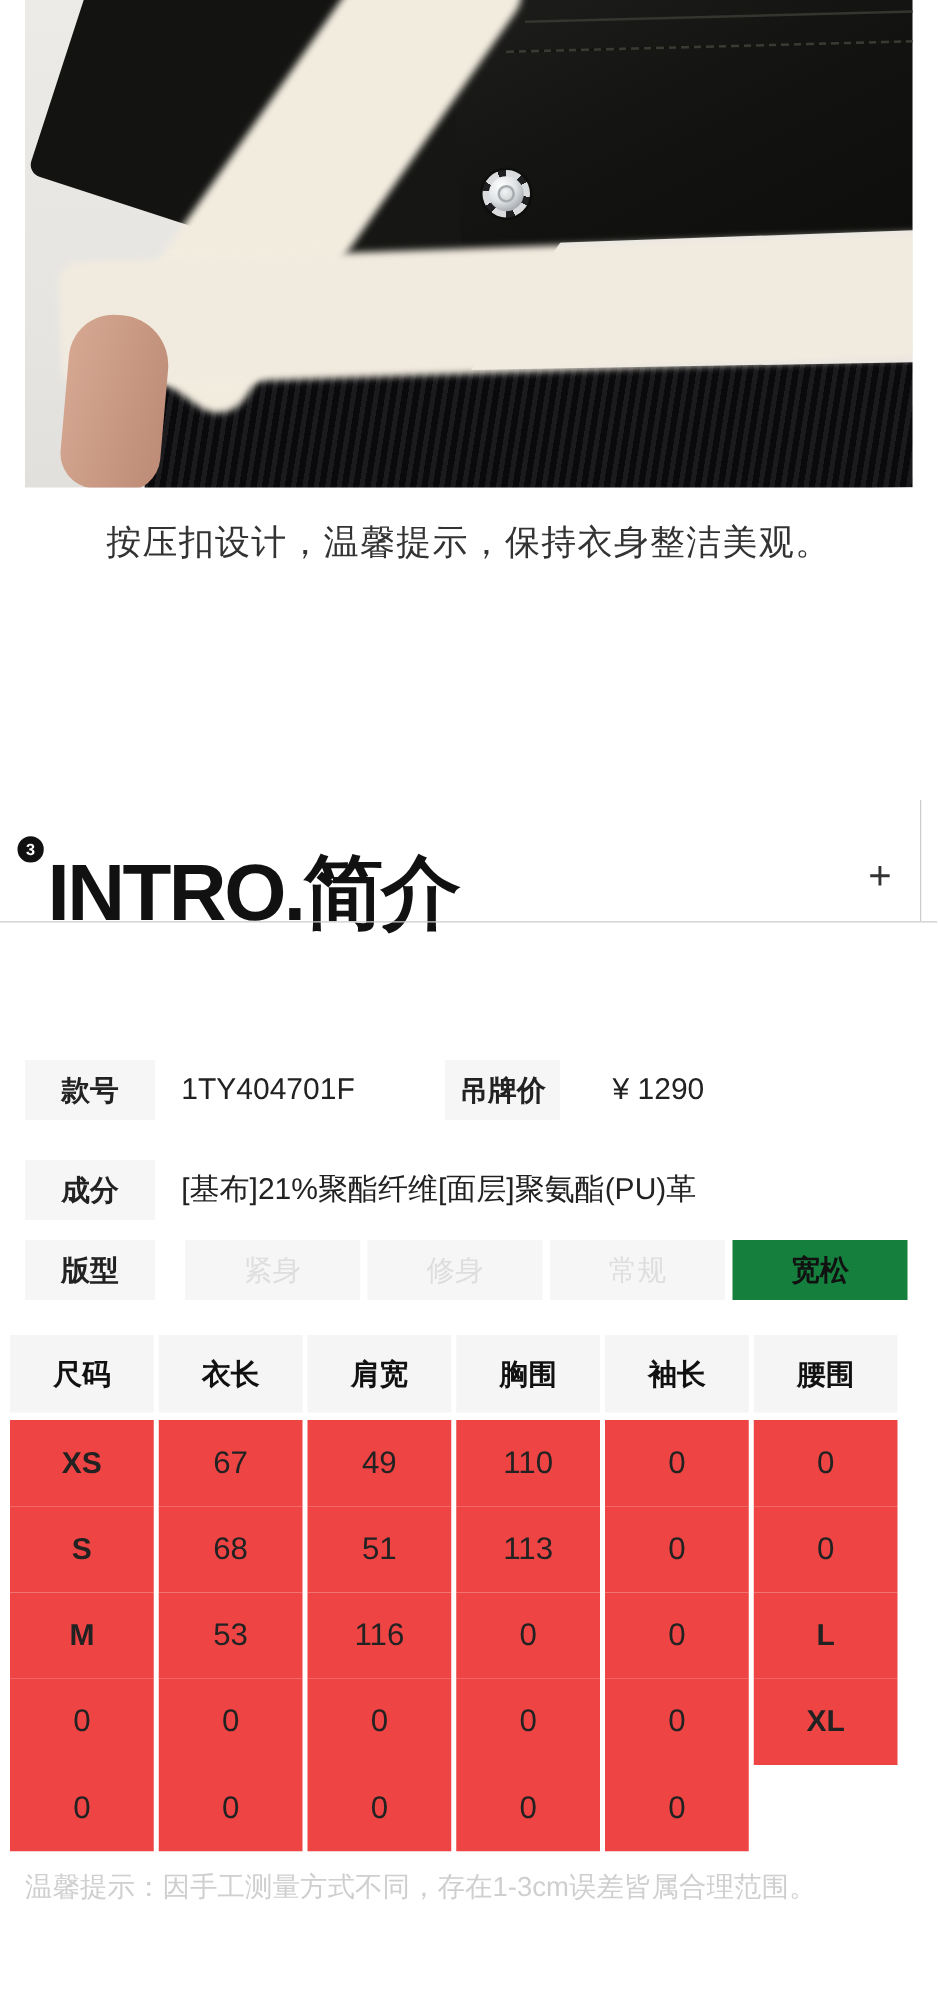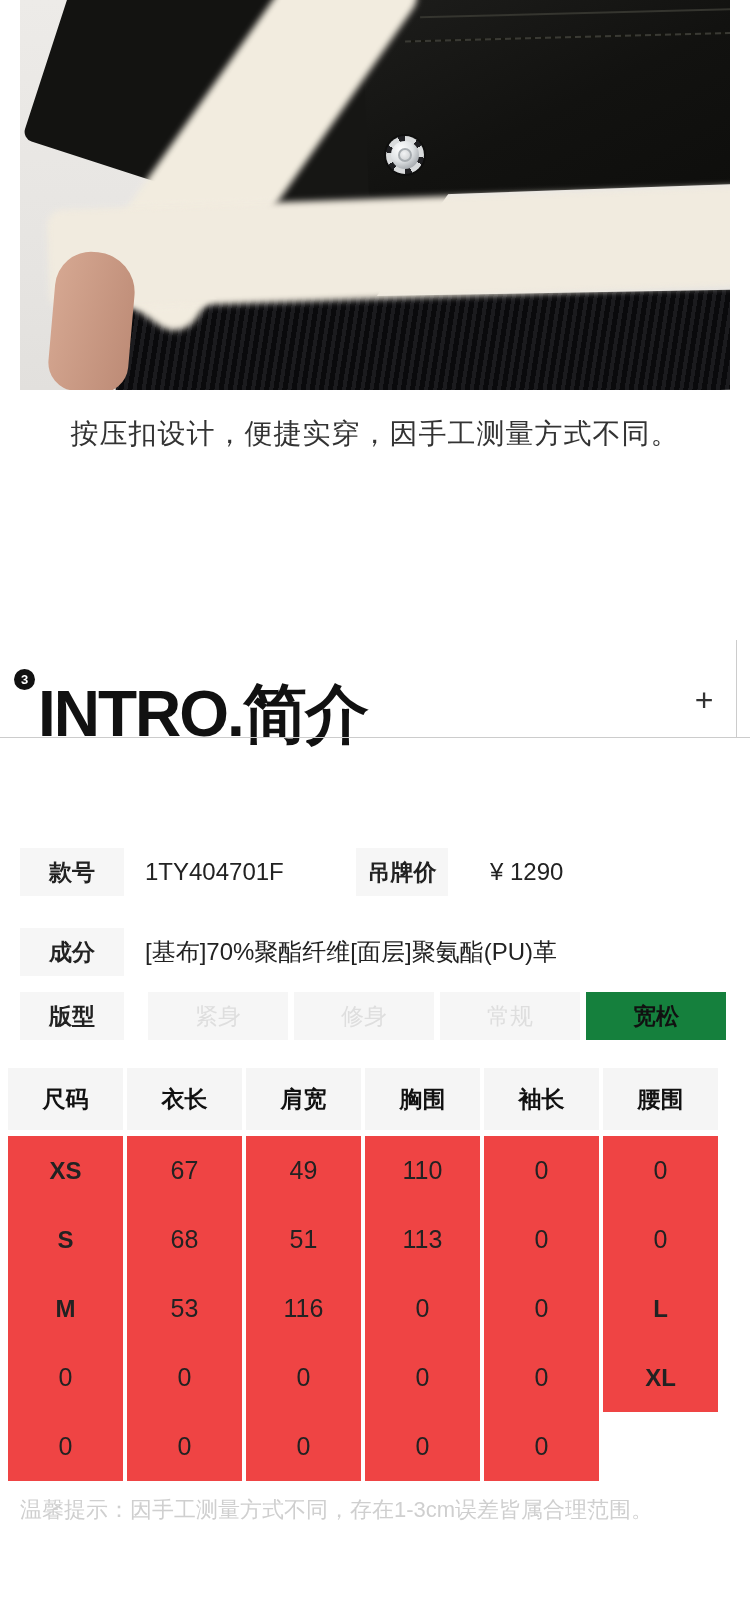--- a/index.html
+++ b/index.html
@@ -101,35 +101,35 @@
     <div class="shape ph-panel"></div>
     <div class="shape ph-seam1"></div>
     <div class="shape ph-seam2"></div>
     <div class="shape ph-knit"></div>
     <div class="shape ph-fur-front"></div>
     <div class="shape ph-fur-hem"></div>
     <div class="shape ph-hand"></div>
     <div class="shape ph-snap"></div>
   </div>
 
-  <div class="abs caption">按压扣设计，便捷实穿，因手工测量方式不同。</div>
+  <div class="abs caption">按压扣设计，温馨提示，保持衣身整洁美观。</div>
 
   <div class="abs intro-badge">3</div>
   <div class="abs intro-title"><span>INTRO.</span><span>简介</span></div>
   <div class="abs intro-plus">+</div>
   <div class="abs v-tick"></div>
   <div class="abs rule"></div>
 
   <div class="abs label-box lb-style">款号</div>
   <div class="abs value vl-style">1TY404701F</div>
   <div class="abs label-box lb-price">吊牌价</div>
   <div class="abs value vl-price">¥ 1290</div>
 
   <div class="abs label-box lb-comp">成分</div>
-  <div class="abs value vl-comp">[基布]70%聚酯纤维[面层]聚氨酯(PU)革</div>
+  <div class="abs value vl-comp">[基布]21%聚酯纤维[面层]聚氨酯(PU)革</div>
 
   <div class="abs label-box lb-fit">版型</div>
   <div class="abs fit-opt fo-1">修身</div>
   <div class="abs fit-opt fo-0">紧身</div>
   <div class="abs fit-opt fo-2">常规</div>
   <div class="abs fit-opt fo-3 selected">宽松</div>
 
   <div class="abs size-table">
     <div class="thead">
       <div class="th">尺码</div>

